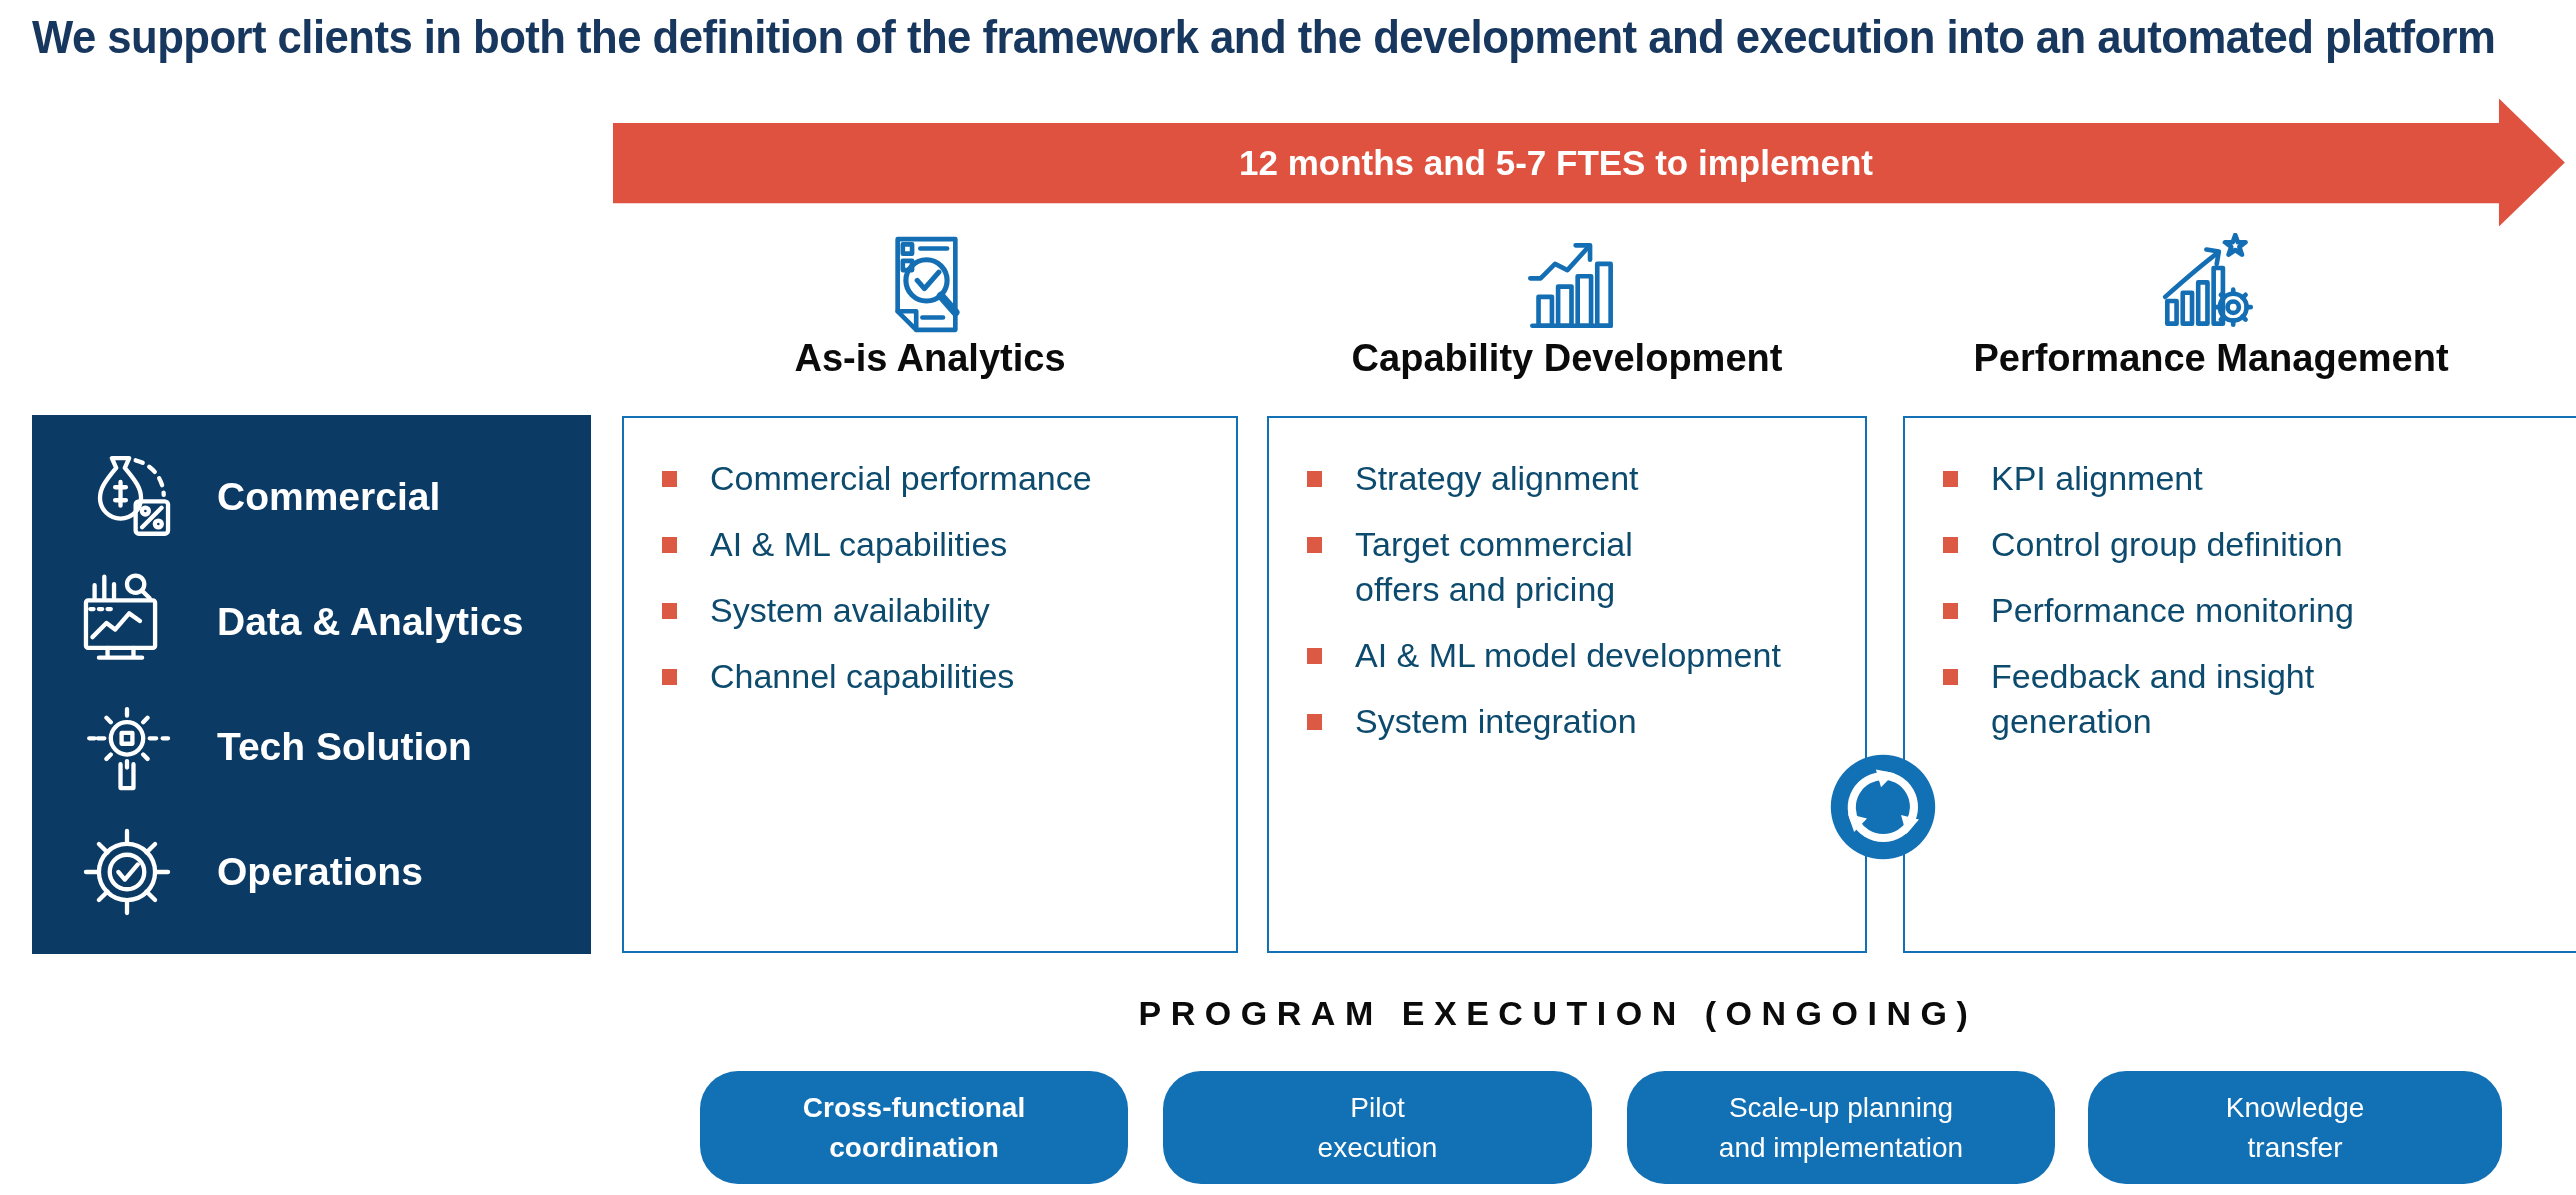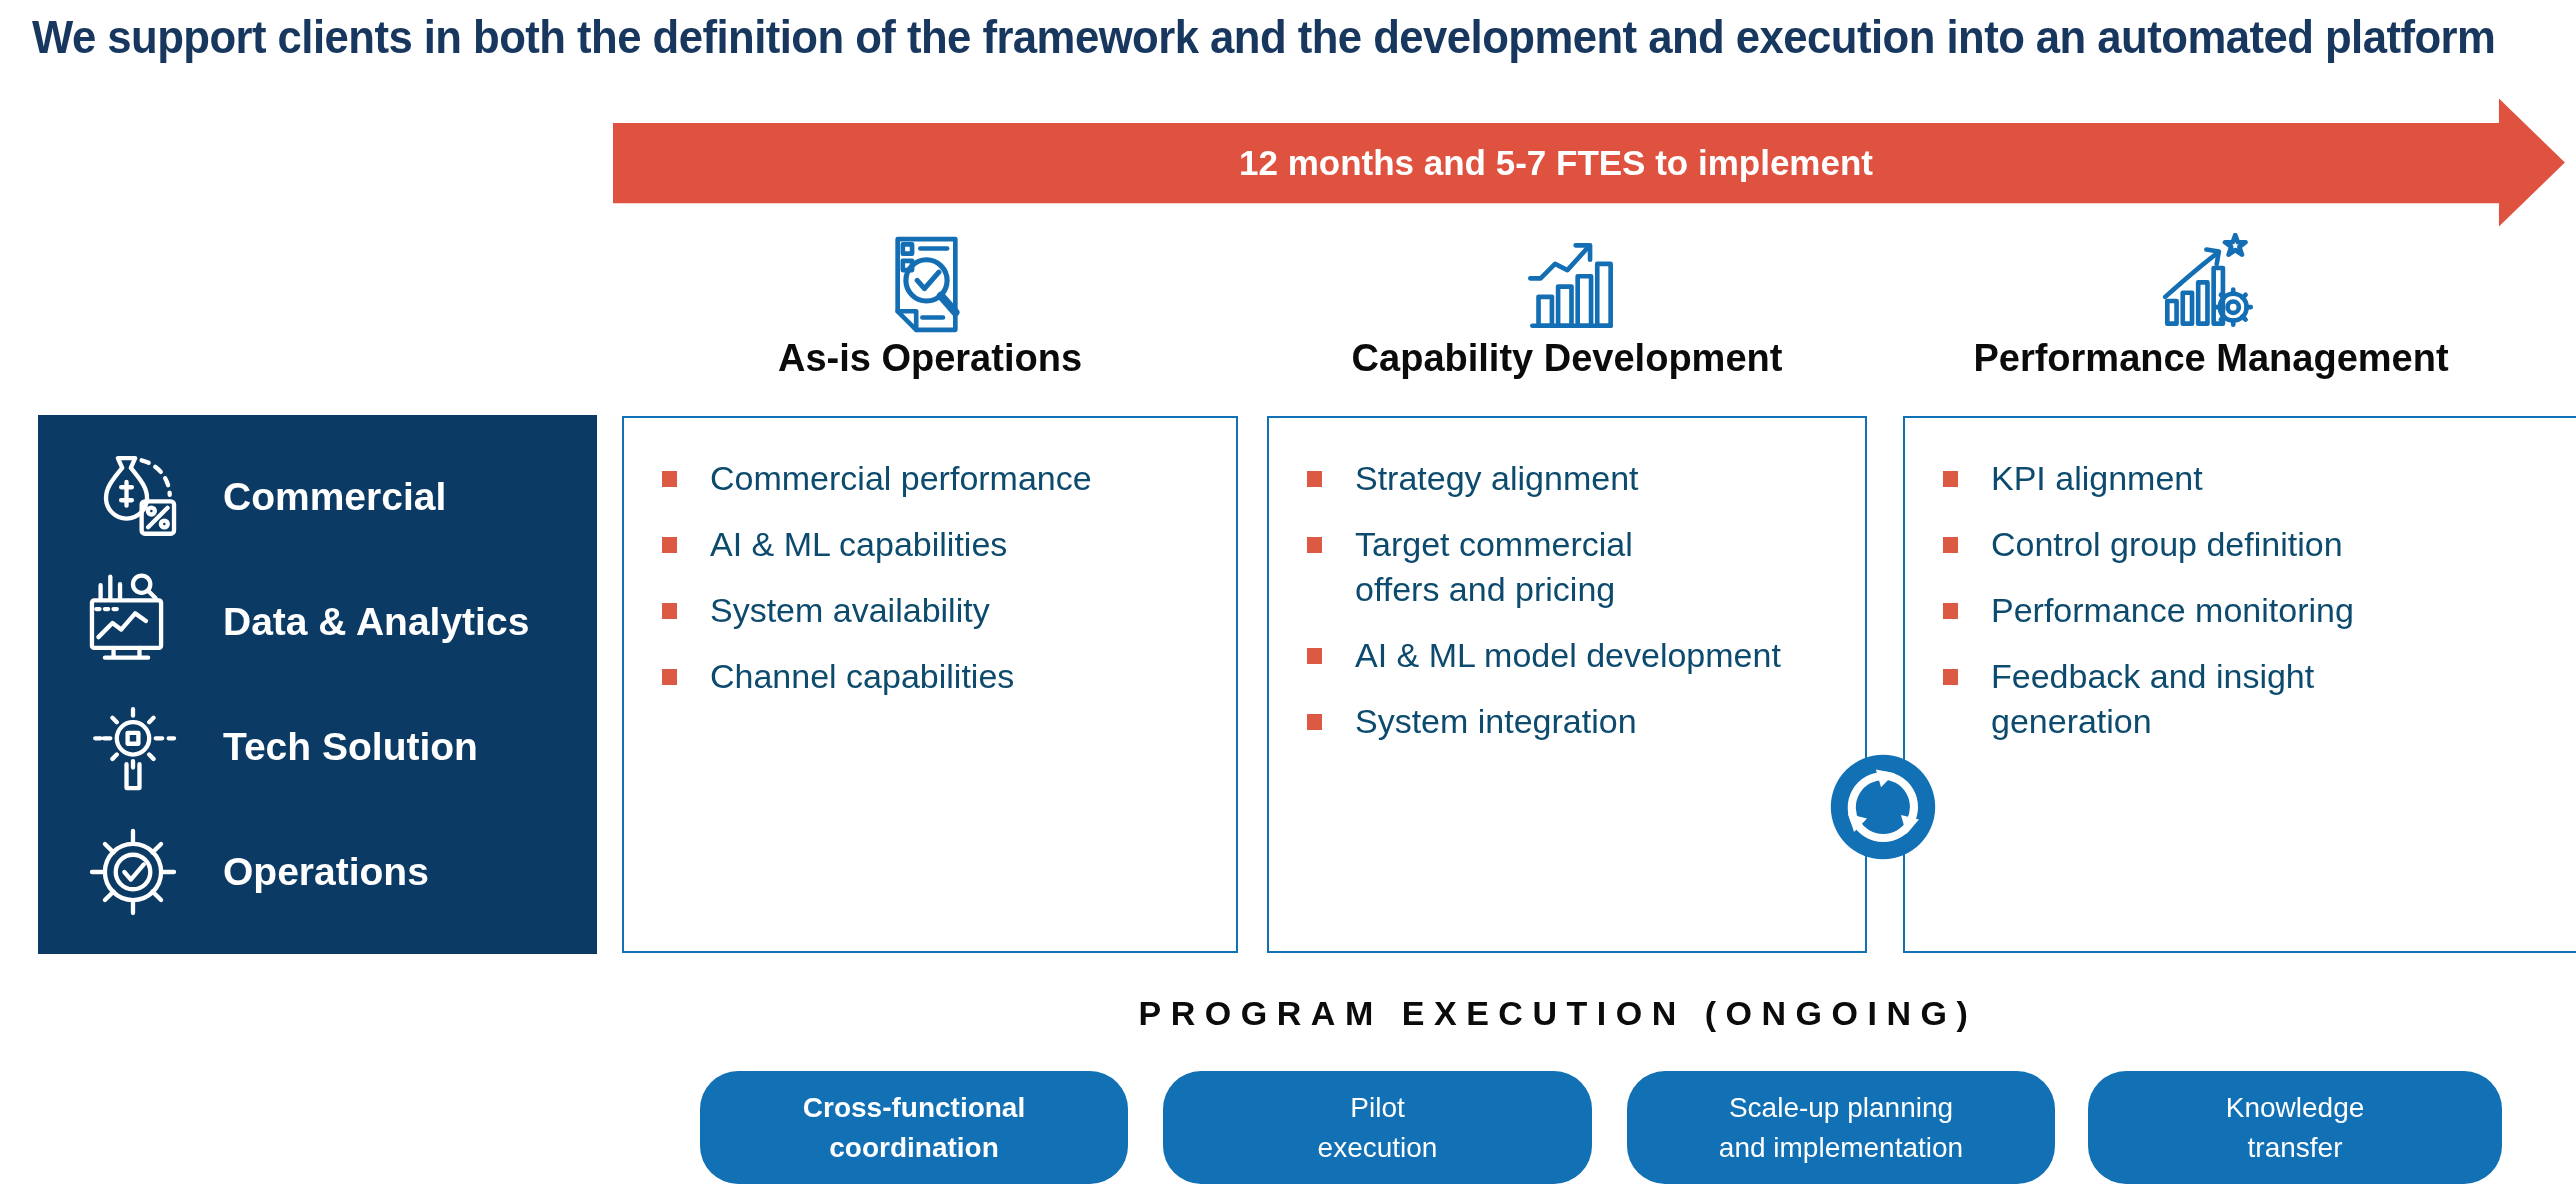--- a/index.html
+++ b/index.html
@@ -14,21 +14,21 @@
   .arrow-wrap{position:absolute;left:613px;top:97px;width:1958px;height:131px;}
   .arrow-wrap svg{position:absolute;left:0;top:0;}
   .arrow-label{position:absolute;left:0;top:26px;width:1886px;height:80px;display:flex;
                align-items:center;justify-content:center;color:#ffffff;font-size:35px;font-weight:bold;}
 
   
   .col-icon{position:absolute;top:233px;width:103px;height:103px;color:#146EB4;}
   .col-header{position:absolute;top:337px;width:616px;text-align:center;font-size:38px;font-weight:bold;color:#0b0b0b;}
 
   
-  .sidebar{position:absolute;left:38px;top:415px;width:559px;height:539px;background:#0B3A64;
+  .sidebar{position:absolute;left:32px;top:415px;width:559px;height:539px;background:#0B3A64;
            display:flex;flex-direction:column;justify-content:space-around;padding:20px 0;box-sizing:border-box;}
   .side-item{display:flex;align-items:center;gap:36px;padding-left:41px;color:#ffffff;}
   .side-item svg{width:108px;height:108px;flex:0 0 auto;}
   .side-label{font-size:39px;font-weight:bold;white-space:nowrap;}
 
   
   .panel{position:absolute;top:416px;height:537px;background:#ffffff;border:2.5px solid #1270B5;box-sizing:border-box;}
   .panel ul{list-style:none;margin:0;padding:38px 18.5px 0 38px;}
   .panel li{display:flex;align-items:flex-start;gap:33px;margin-bottom:21px;
             font-size:34px;line-height:1.32;color:#0c4a6e;white-space:pre-line;}
@@ -96,21 +96,21 @@
       <rect x="55" y="34" width="9" height="54"></rect>
       <path d="M8 62 C26 46 42 32 58 20"></path>
       <path d="M48 16 L60 18 L58 30"></path>
       <polygon points="76,2 78.5,9 86,9 80,13.5 82.5,21 76,16.5 69.5,21 72,13.5 66,9 73.5,9"></polygon>
       <circle cx="74" cy="72" r="13"></circle>
       <circle cx="74" cy="72" r="5.5"></circle>
       <path d="M74 55 V59 M74 85 V89 M57 72 H61 M87 72 H91 M62 60 l3 3 M86 84 l-3 -3 M62 84 l3 -3 M86 60 l-3 3"></path>
     </g>
   </svg>
 
-  <div class="col-header" style="left:622px">As-is Operations</div>
+  <div class="col-header" style="left:622px">As-is Analytics</div>
   <div class="col-header" style="left:1259px">Capability Development</div>
   <div class="col-header" style="left:1903px">Performance Management</div>
 
   <div class="sidebar">
 
     <div class="side-item">
       <svg viewBox="0 0 100 100">
         <g fill="none" stroke="#ffffff" stroke-width="4" stroke-linecap="round" stroke-linejoin="round">
           <path d="M36 14 h16 l-4 9 c10 12 15 19 15 28 a19 19 0 0 1 -38 0 c0 -9 5 -16 15 -28 z"></path>
           <path d="M44 36 v22 M39 41 h10 M39 53 h10"></path>

